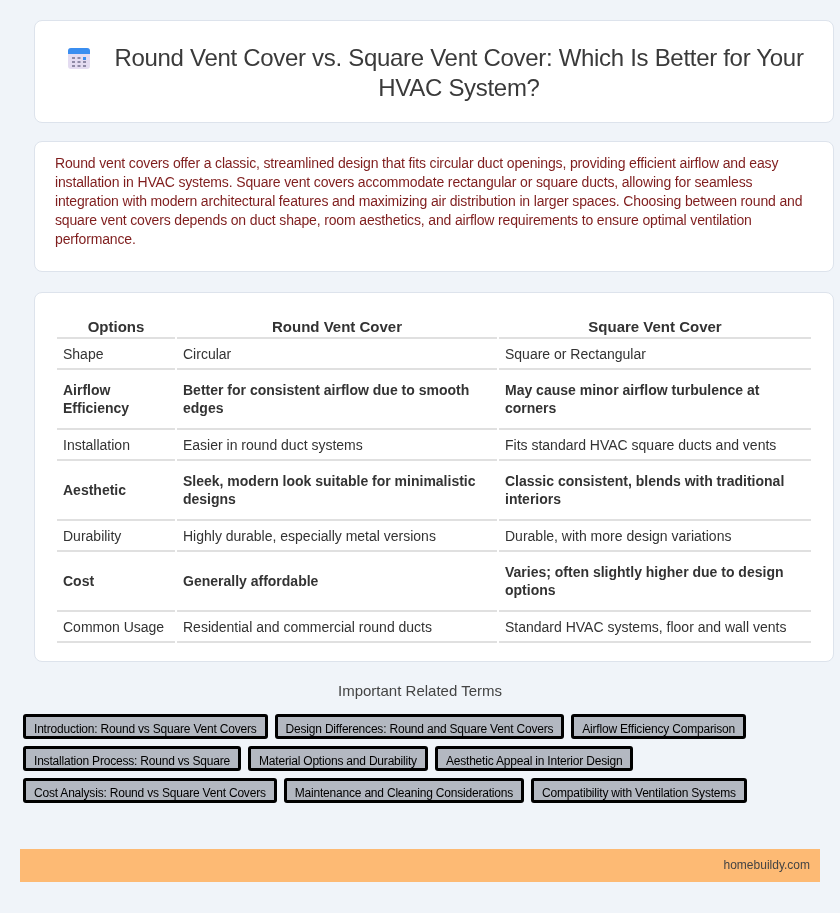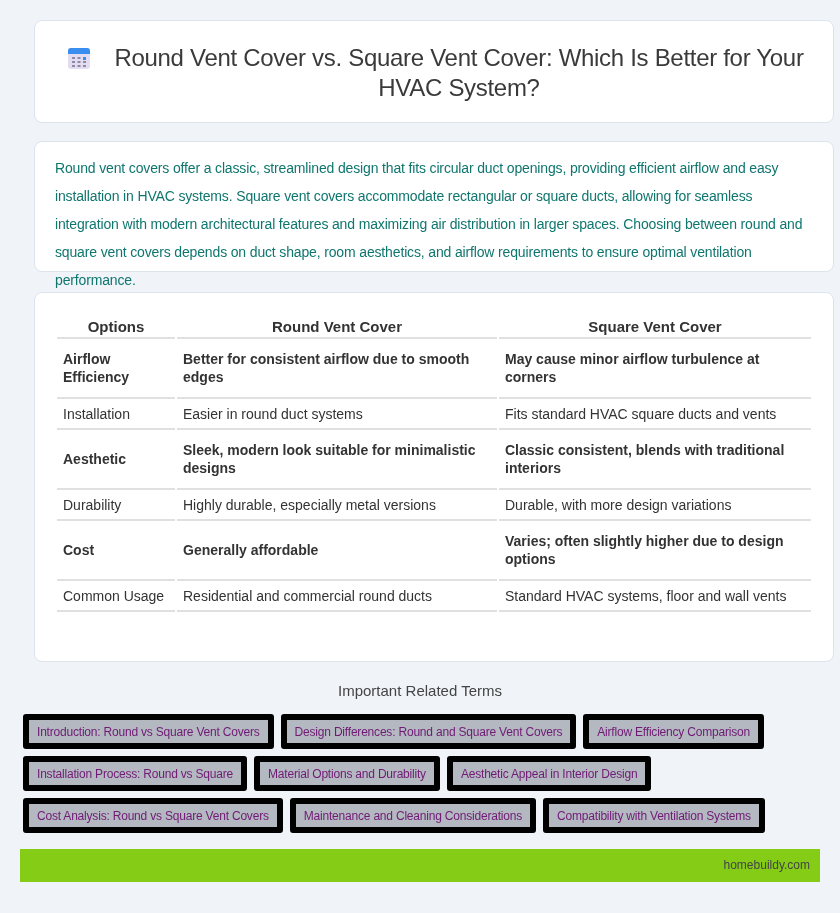--- a/index.html
+++ b/index.html
@@ -13,48 +13,48 @@
     .title-icon { position: absolute; left: 32px; top: 25px; width: 24px; height: 24px; }
     .title-text {
       position: absolute; left: 70px; right: 20px; top: 22px;
       font-size: 24px; line-height: 30px; text-align: center; color: #3a3a3a;
       font-family: "Liberation Sans", sans-serif; font-stretch: condensed;
       letter-spacing: -0.3px;
     }
     .intro-card { top: 141px; height: 131px; }
     .intro-text {
       position: absolute; left: 20px; right: 20px; top: 12px;
-      font-size: 14px; line-height: 28px; color: #0f766e;
+      font-size: 14px; line-height: 19px; color: #7f1d1d;
       letter-spacing: -0.15px;
     }
     .table-card { top: 292px; height: 370px; }
     table {
       position: absolute; left: 20px; top: 22px; width: 758px;
       border-collapse: separate; border-spacing: 2px 0;
       font-size: 14px; color: #333;
     }
     th { font-weight: bold; font-size: 15px; color: #333; text-align: center; padding: 2px 6px 2px 6px; border-bottom: 2px solid #e0e0e0; height: 24px; }
     td { padding: 4px 6px; border-bottom: 2px solid #e0e0e0; line-height: 18px; vertical-align: middle; }
     td.c1 { width: 118px; }
     td.c2 { width: 320px; }
     tr.r1 td { height: 31px; }
     tr.r2 td { height: 60px; font-weight: bold; }
     .related-title {
       position: absolute; top: 682px; left: 0; width: 840px; text-align: center;
       font-size: 15px; color: #444;
     }
     .tags { position: absolute; left: 23px; top: 714px; width: 780px; display: flex; flex-wrap: wrap; gap: 7px 7px; }
     .tag {
-      background: #b3b8c1; color: #701a75; font-size: 12px; letter-spacing: -0.2px;
-      padding: 0 8px; height: 35px; line-height: 25px; border-radius: 3px;
-      border: 6px solid #000000; white-space: nowrap;
+      background: #b3b8c1; color: #000000; font-size: 12px; letter-spacing: -0.2px;
+      padding: 0 8px; height: 25px; line-height: 25px; border-radius: 3px;
+      border: 3px solid #000000; white-space: nowrap;
     }
     .footer {
       position: absolute; left: 20px; top: 849px; width: 800px; height: 33px;
-      background: #84cc16;
+      background: #fdba74;
     }
     .footer-text { position: absolute; right: 10px; top: 9px; font-size: 12px; color: #444; }
   </style>
 </head>
 <body>
 
 <div class="card title-card">
   <span class="title-icon">
     <svg width="24" height="24" viewBox="0 0 24 24">
       <rect x="1" y="2" width="22" height="21" rx="3" fill="#e4dcf1"></rect>
@@ -82,20 +82,25 @@
 <div class="card table-card">
   <table>
     <thead>
       <tr>
         <th>Options</th>
         <th>Round Vent Cover</th>
         <th>Square Vent Cover</th>
       </tr>
     </thead>
     <tbody>
+      <tr class="r1">
+        <td class="c1">Shape</td>
+        <td class="c2">Circular</td>
+        <td>Square or Rectangular</td>
+      </tr>
       <tr class="r2">
         <td class="c1">Airflow Efficiency</td>
         <td class="c2">Better for consistent airflow due to smooth edges</td>
         <td>May cause minor airflow turbulence at corners</td>
       </tr>
       <tr class="r1">
         <td class="c1">Installation</td>
         <td class="c2">Easier in round duct systems</td>
         <td>Fits standard HVAC square ducts and vents</td>
       </tr>

